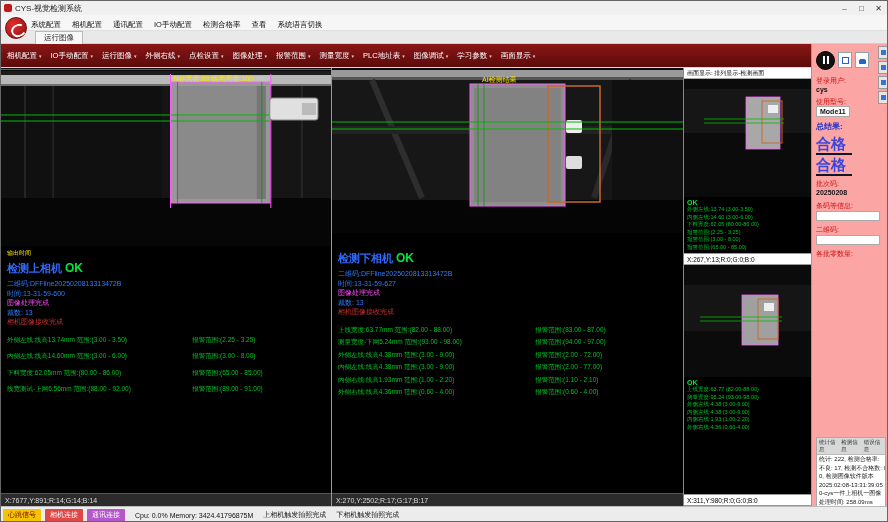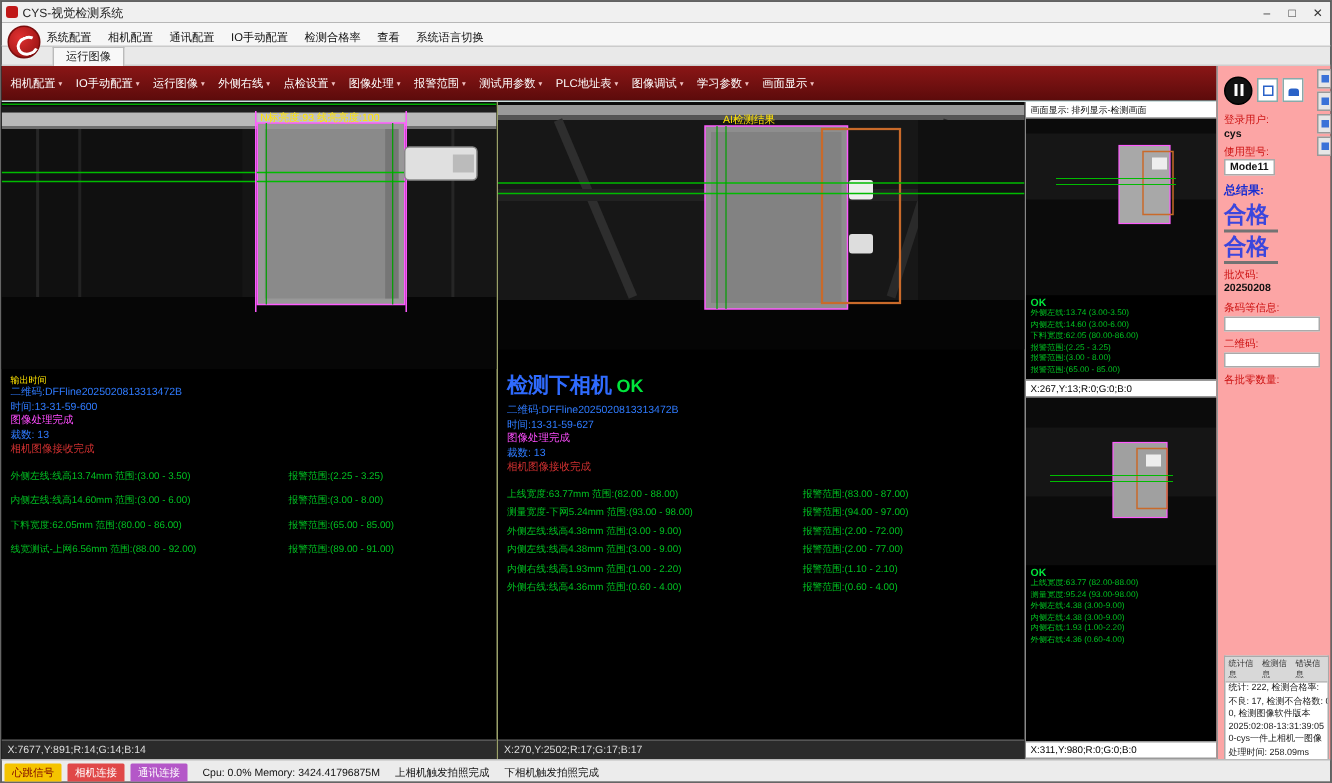--- a/index.html
+++ b/index.html
@@ -33,21 +33,21 @@
   
   .main { height:439px; display:flex; border-top:1px solid #cdd; background:#000; }
   .cam-panel { display:flex; flex-direction:column; background:#000; }
   .cam-panel.leftv { width:331px; border-right:1px solid #9aa06a; }
   .cam-panel.rightv { width:352px; border-right:1px solid #888; }
   .cam-img { display:block; width:100%; }
   .cam-text { flex:1; padding:3px 6px 0 6px; }
   .rightv .cam-text { padding-top:14px; }
   .pre { font-size:6px; color:#ffe400; height:8px; }
   .resultline { margin:1px 0 3px 0; }
-  .rname { font-size:14px; font-weight:bold; color:#2f6bff; }
+  .rname { font-size:11px; font-weight:bold; color:#2f6bff; }
   .rok { font-size:12px; font-weight:bold; color:#00e53c; margin-left:3px; }
   .l { font-size:7px; line-height:9.5px; white-space:nowrap; }
   .blue { color:#2f7bff; }
   .mag { color:#ff4dff; }
   .redt { color:#d03030; }
   .mrows { margin-top:9px; }
   .mrow { display:flex; font-size:6.5px; color:#00c322; line-height:8px; margin-bottom:8.5px; white-space:nowrap; }
   .rightv .mrow { margin-bottom:4.5px; }
   .mtext { width:57%; overflow:hidden; }
   .atext { flex:1; padding-left:4px; overflow:hidden; }
@@ -75,21 +75,21 @@
   .glyph.g2 { border-radius:2px 2px 0 0; background:#2a62c8; height:5px; margin-top:2px; }
   .edge-btns { position:absolute; right:0; top:2px; display:flex; flex-direction:column; gap:2px; }
   .edge-btn { width:11px; height:13px; background:#e6e6e6; border:1px solid #999; }
   .edge-btn::after { content:""; display:block; width:5px; height:5px; margin:3px auto; background:#3a72d8; }
   .sb-field { font-size:7px; margin-top:3px; line-height:9px; }
   .sb-label { color:#cc1111; font-size:7px; display:block; line-height:9px; }
   .sb-value { color:#111; font-weight:bold; font-size:7px; }
   .sb-value.boxed { display:inline-block; background:#fff; border:1px solid #aaa; padding:0 3px; min-width:34px; }
   .sb-result-label { color:#1b2fd0; font-weight:bold; font-size:8px; margin-top:4px; }
   .big-result { margin-top:2px; }
-  .big-line { font-size:15px; font-weight:bold; color:#3c46dd; line-height:19px; border-bottom:2px solid #737373; display:inline-block; padding-right:6px; }
+  .big-line { font-size:15px; font-weight:bold; color:#3c46dd; line-height:19px; border-bottom:2px solid #0f172a; display:inline-block; padding-right:6px; }
   .big-wrap { line-height:20px; }
   .sb-box { width:64px; height:10px; background:#fff; border:1px solid #aaa; margin-top:1px; }
   .stats { margin-top:auto; background:#fff; border:1px solid #aaa; border-bottom:none; }
   .stats-tabs { display:flex; gap:3px; background:#d8d8d8; border-bottom:1px solid #bbb; padding:1px 2px; }
   .stats-tabs span { font-size:5.5px; color:#333; }
   .stats-line { font-size:6px; color:#222; line-height:8.5px; padding-left:2px; white-space:nowrap; overflow:hidden; }
 
   
   .statusbar { height:17px; background:#ececec; border-top:1px solid #bbb; display:flex; align-items:center; padding-left:2px; gap:4px; font-size:7px; color:#111; }
   .badge { padding:1.5px 5px; font-size:7px; border-radius:1px; }
@@ -154,21 +154,21 @@
           </span>
         <span class="tbtn">
             <span>图像处理</span>
             <span class="arr">▾</span>
           </span>
         <span class="tbtn">
             <span>报警范围</span>
             <span class="arr">▾</span>
           </span>
         <span class="tbtn">
-            <span>测试用参数</span>
+            <span>测量宽度</span>
             <span class="arr">▾</span>
           </span>
         <span class="tbtn">
             <span>PLC地址表</span>
             <span class="arr">▾</span>
           </span>
         <span class="tbtn">
             <span>图像调试</span>
             <span class="arr">▾</span>
           </span>
@@ -214,20 +214,23 @@
               <line x1="269" y1="6" x2="269" y2="140" stroke="#ff5cff" stroke-width="1"></line>
             </g>
             <g>
               <rect x="268" y="30" width="48" height="22" rx="3" fill="#e0e0e0" stroke="#888"></rect>
               <rect x="300" y="35" width="14" height="12" fill="#bbb"></rect>
             </g>
             <text x="172" y="13" font-size="7" fill="#ffe400">N标亮度:93  线亮亮度:100</text>
           </svg>
           <div class="cam-text">
             <div class="pre">输出时间</div>
+            <div class="resultline">
+              <span class="rname">检测上相机</span><span class="rok">OK</span>
+            </div>
             <div class="l blue">二维码:DFFline2025020813313472B</div>
             <div class="l blue">时间:13-31-59-600</div>
             <div class="l mag">图像处理完成</div>
             <div class="l blue">裁数: 13</div>
             <div class="l redt">相机图像接收完成</div>
             <div class="mrows">
               <div class="mrow">
                   <span class="mtext">外侧左线:线高13.74mm 范围:(3.00 - 3.50)</span>
                   <span class="atext">报警范围:(2.25 - 3.25)</span>
                 </div>

